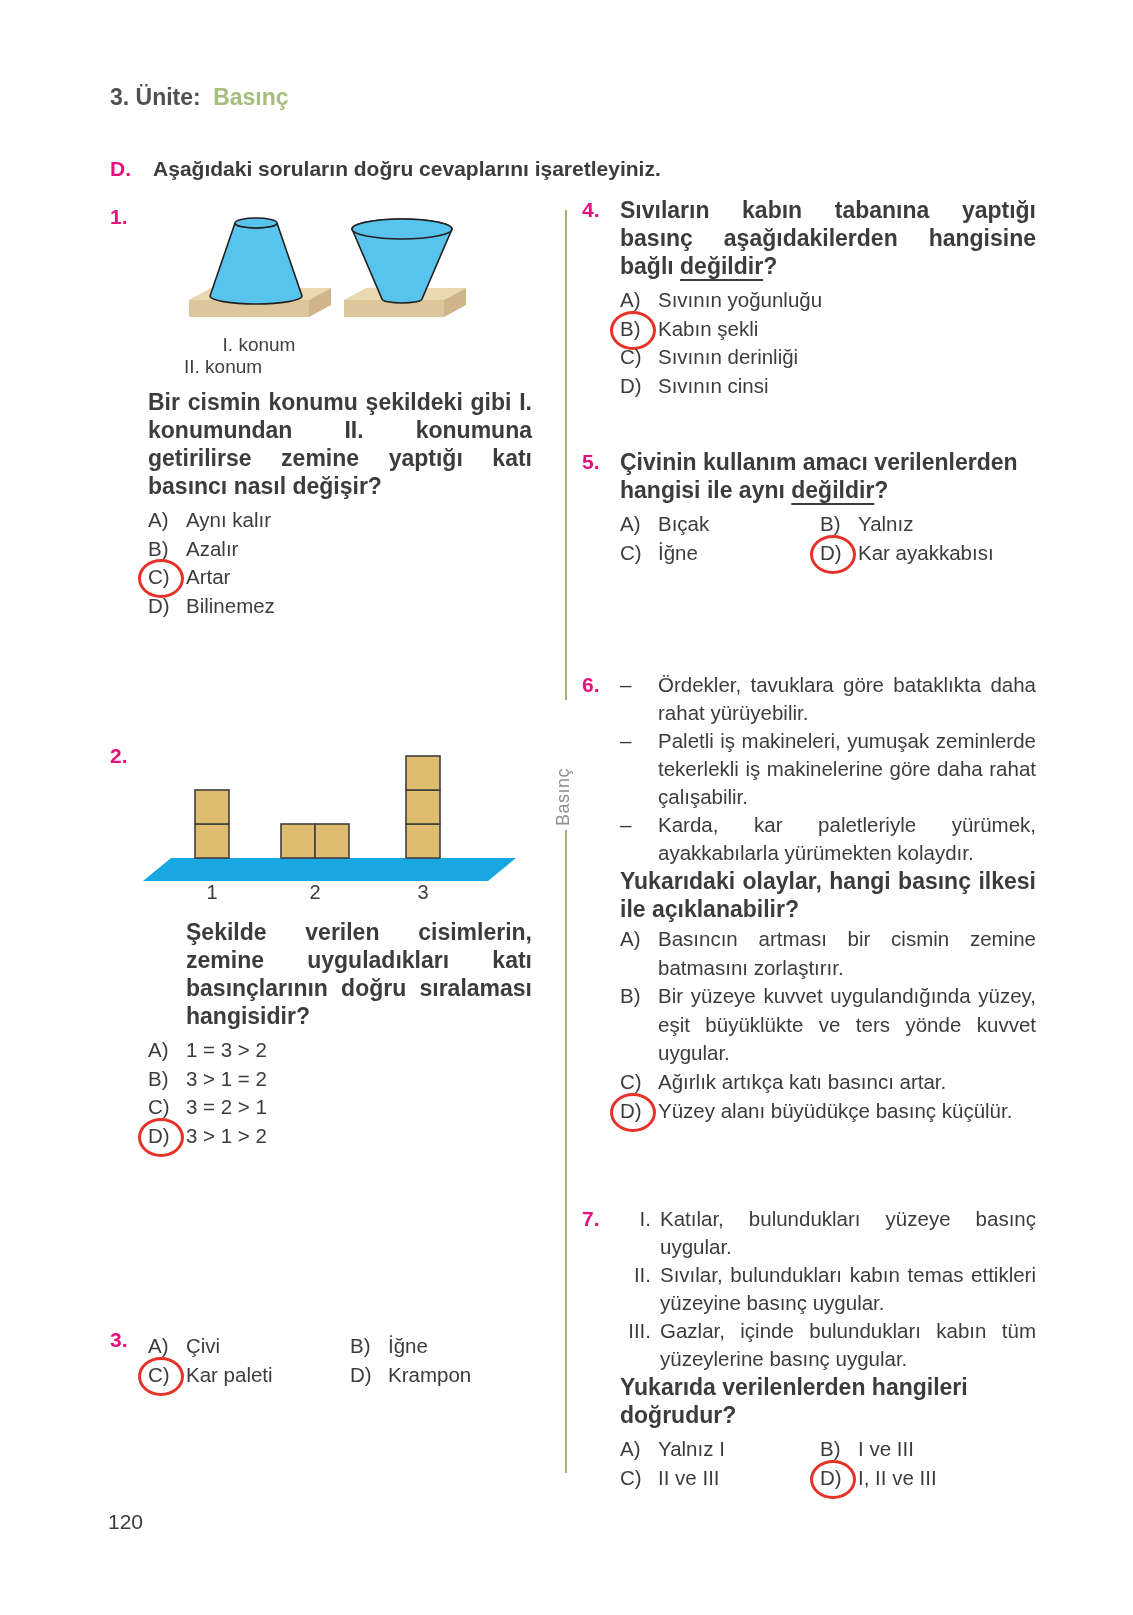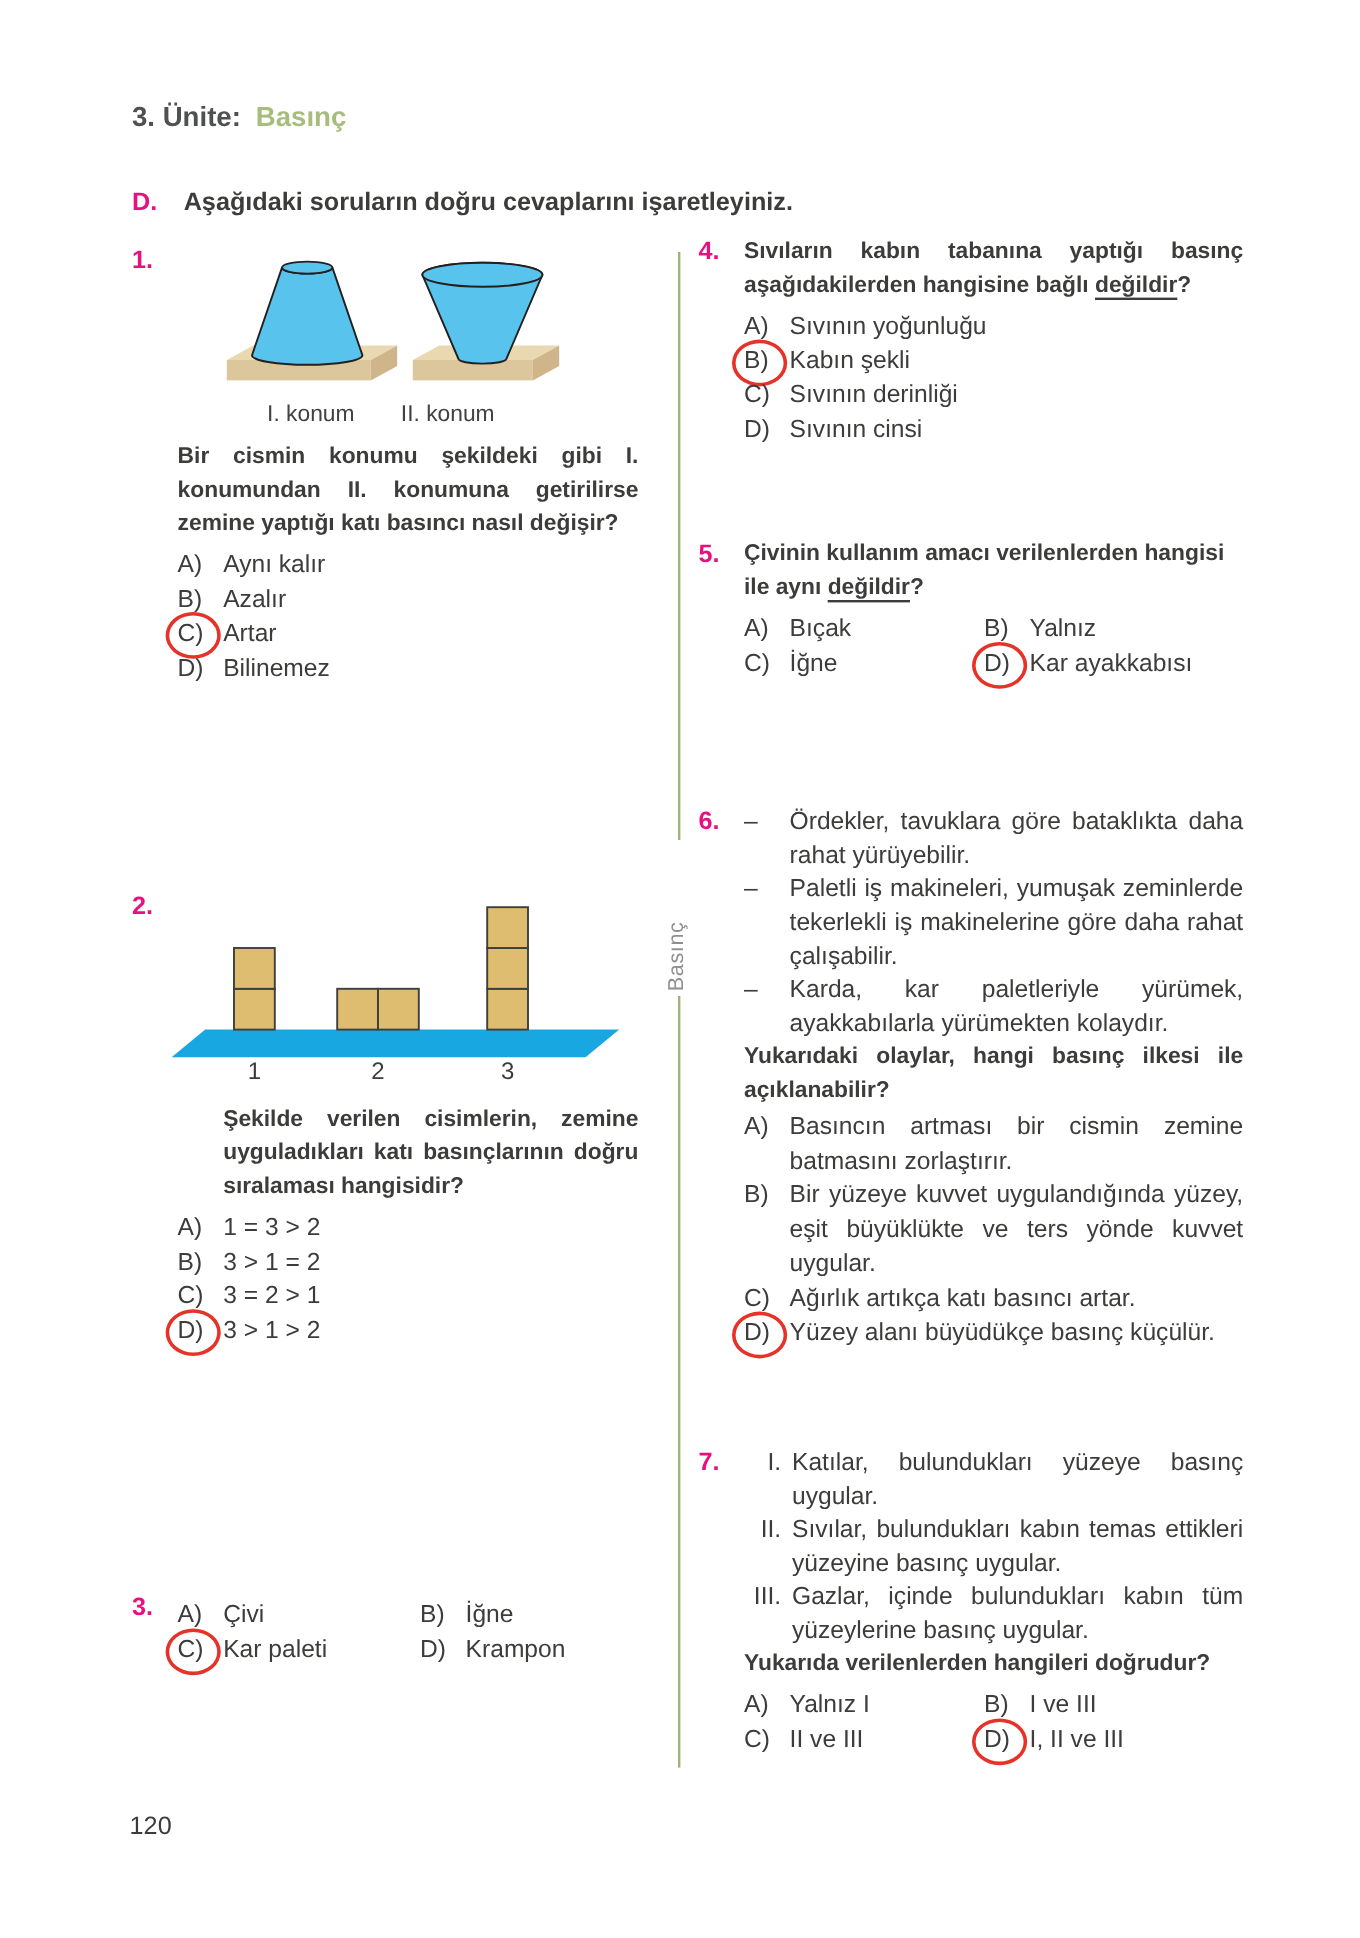--- a/index.html
+++ b/index.html
@@ -15,21 +15,21 @@
   .section-line { position:absolute; left:110px; top:157px; font-size:21px; font-weight:bold; }
   .section-letter { color:#e8107e; display:inline-block; width:38px; }
   .section-text { color:#3c3c3b; }
 
   
   .q { position:absolute; }
   .q-left  { left:110px; width:422px; }
   .q-right { left:582px; width:454px; }
   .qnum { position:absolute; left:0; top:0; color:#e8107e; font-weight:bold; font-size:21px; line-height:28px; }
   .qbody { margin-left:38px; }
-  .stem { font-weight:bold; font-size:19px; line-height:28px; text-align:justify; }
+  .stem { font-weight:bold; font-size:23px; line-height:28px; text-align:justify; }
   .stem .u { text-decoration:underline; text-decoration-thickness:2px; text-underline-offset:5px; }
 
   .opts { margin-top:6px; }
   .opt { display:flex; font-size:20.5px; line-height:28.6px; }
   .opt .letter { width:38px; flex:none; position:relative; }
   .opt .otext { flex:1; }
   .opt .otext.just { text-align:justify; }
   .letter.circled::after {
     content:""; position:absolute; left:-10px; top:-4px;
     width:40px; height:33px; border:3px solid #e63329; border-radius:50%;
@@ -39,21 +39,21 @@
   
   .bullet { display:flex; font-size:20.5px; line-height:28px; }
   .bullet .dash { width:38px; flex:none; }
   .bullet .btext { flex:1; text-align:justify; }
   .ritem { display:flex; font-size:20.5px; line-height:28px; }
   .ritem .roman { width:40px; flex:none; text-align:right; padding-right:9px; box-sizing:border-box; }
   .ritem .rtext { flex:1; text-align:justify; }
 
   
   .fig1 { margin-left:36px; width:285px; }
-  .fig1-captions { display:flex; width:285px; margin-left:36px; font-size:19px; color:#414140; margin-top:2px; }
+  .fig1-captions { display:flex; width:285px; margin-left:36px; font-size:19px; color:#414140; margin-top:2px;flex-direction:column; }
   .fig1-captions .cap1 { width:150px; text-align:center; }
   .fig1-captions .cap2 { width:135px; }
   .fig2 { margin-left:16px; width:398px; }
 
   
   .vdiv { position:absolute; left:565px; width:2px; background:#a0b377; }
   .vdiv-a { top:210px; height:490px; }
   .vdiv-b { top:830px; height:643px; }
   .side-label {
     position:absolute; left:553px; top:740px; height:86px;

